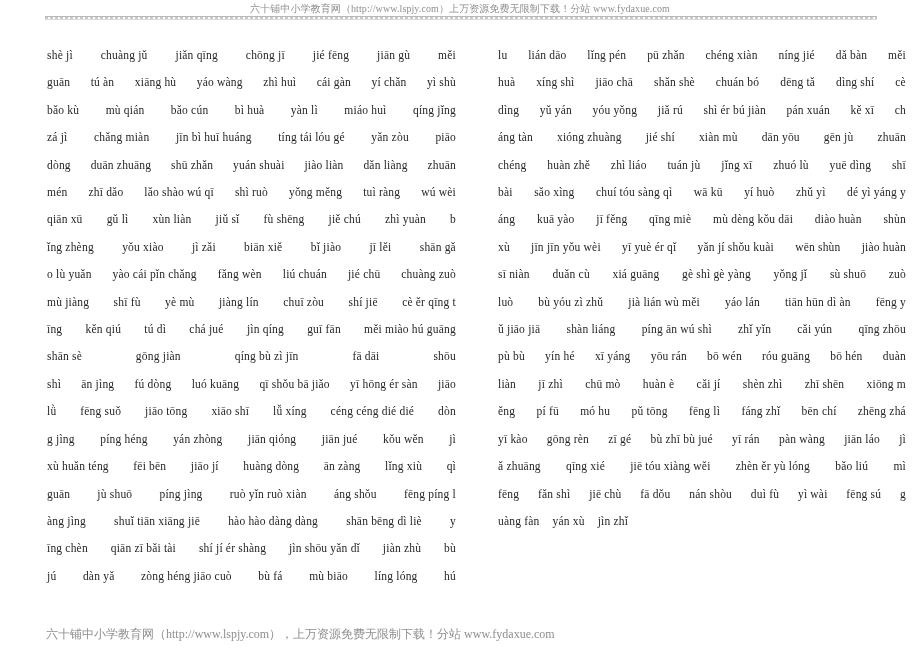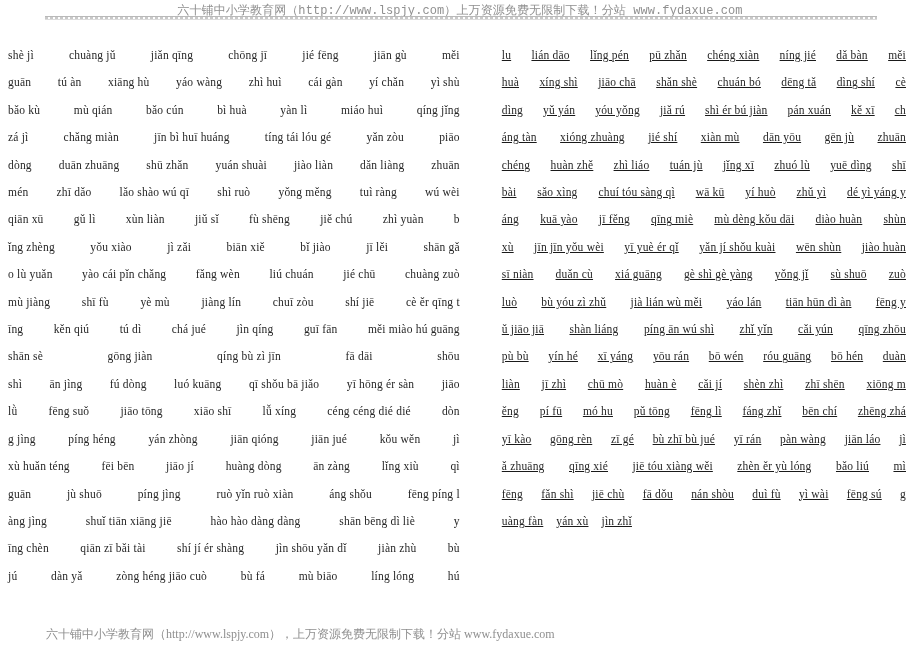--- a/index.html
+++ b/index.html
@@ -30,22 +30,22 @@
     left: 0;
     width: 920px;
     height: 26px;
   }
   .header-text {
     position: absolute;
     top: 2px;
     left: 0;
     width: 920px;
     text-align: center;
-    font-family: Liberation Mono, monospace;
-    font-size: 12px;
+    font-family: Liberation Serif, serif;
+    font-size: 10px;
     color: #8f8f8f;
     letter-spacing: 0.1px;
     white-space: nowrap;
   }
   .header-rule {
     position: absolute;
     top: 16px;
     left: 45px;
     width: 832px;
     height: 2px;
@@ -80,28 +80,27 @@
     height: 580px;
     display: flex;
     flex-direction: row;
   }
   .column {
     box-sizing: border-box;
     padding-top: 8px;
   }
   .column-left {
     width: 466px;
+    padding-left: 47px;
     padding-right: 10px;
-    margin-left: 8px;
   }
   .column-right {
     width: 454px;
     padding-left: 32px;
     padding-right: 14px;
-    text-decoration: underline;
   }
 
   .text-line {
     font-family: "Liberation Serif", "DejaVu Serif", serif;
     font-size: 11.5px;
     line-height: 27.4px;
     color: #262626;
     white-space: nowrap;
     letter-spacing: 0.2px;
     display: flex;

